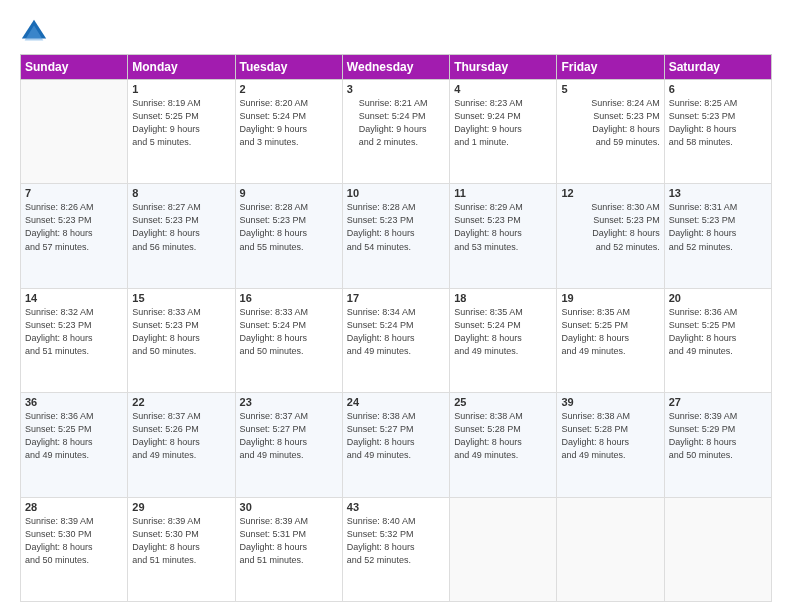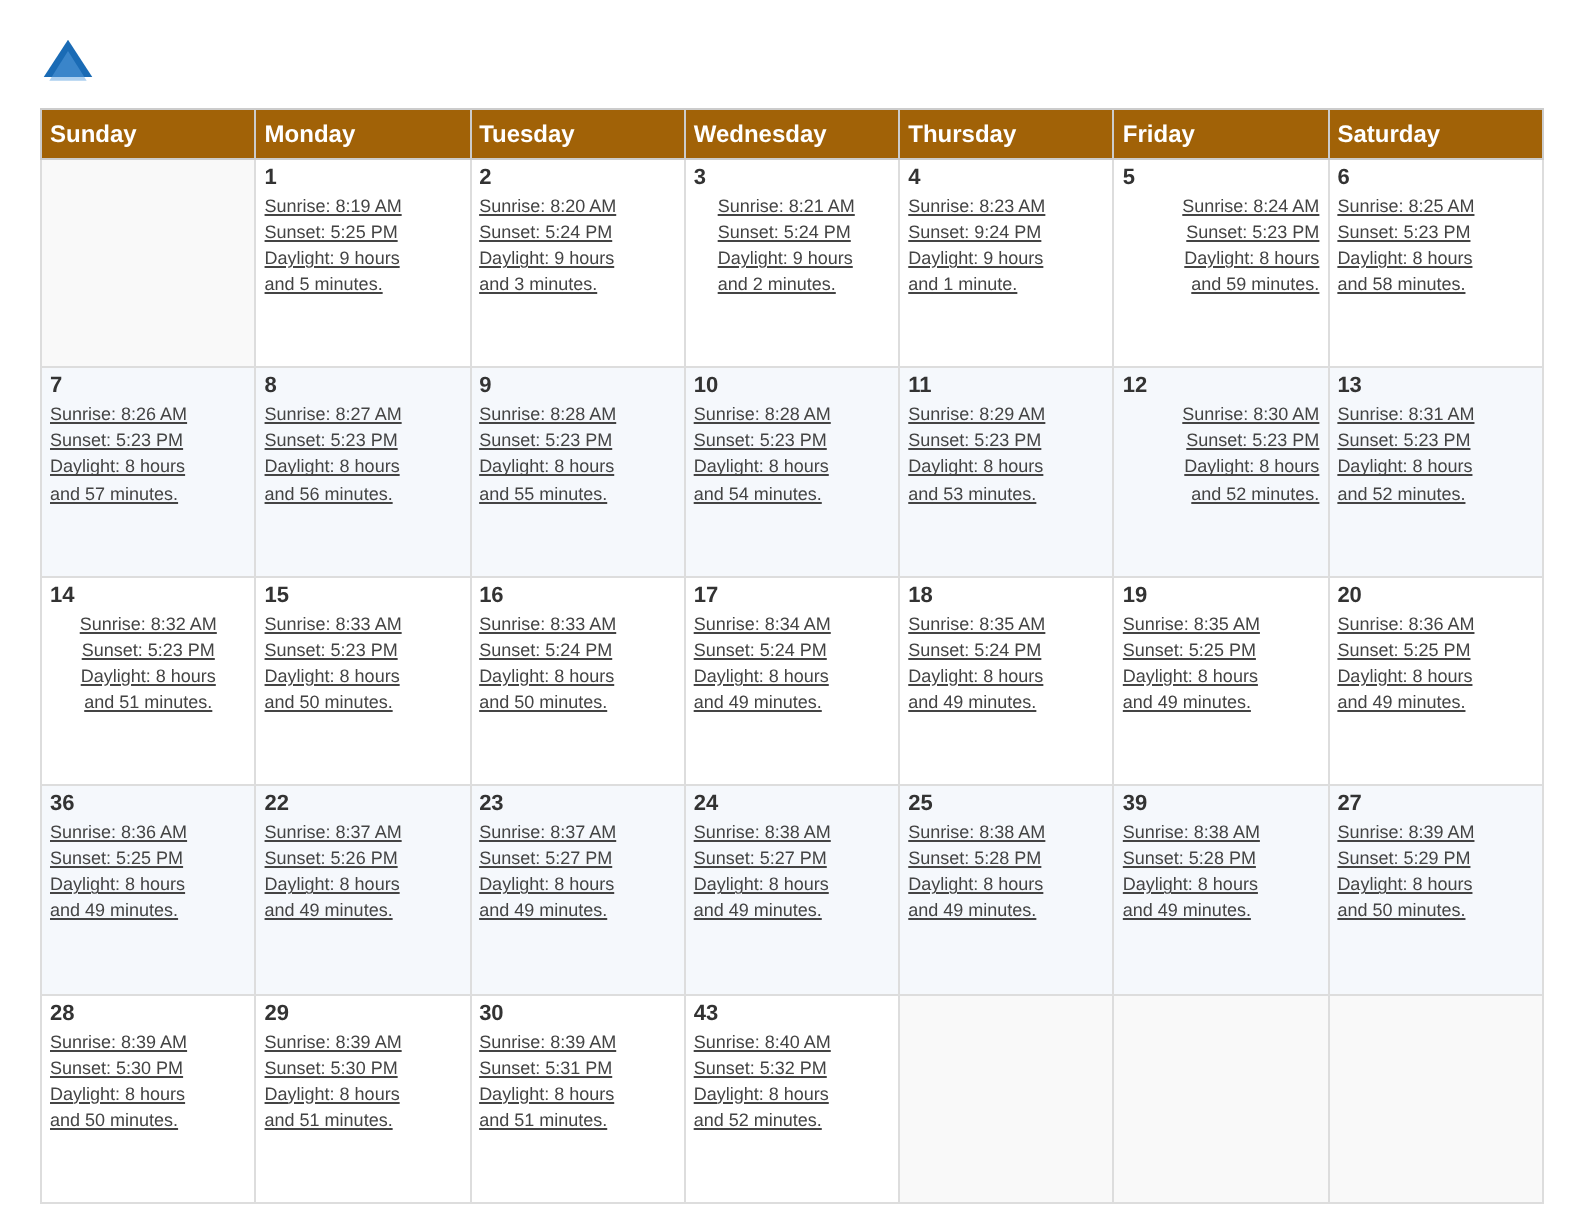--- a/index.html
+++ b/index.html
@@ -52,21 +52,21 @@
     .location {
       font-size: 14px;
       color: #555;
     }
     .calendar {
       width: 100%;
       border-collapse: collapse;
       flex: 1;
     }
     .calendar th {
-      background: #a16207;
+      background: #a21caf;
       color: #fff;
       font-size: 12px;
       font-weight: bold;
       padding: 5px 4px;
       text-align: left;
       border: 1px solid #ccc;
     }
     .calendar td {
       border: 1px solid #ddd;
       vertical-align: top;
@@ -89,21 +89,20 @@
     .day-num {
       font-weight: bold;
       font-size: 11px;
       display: block;
       margin-bottom: 2px;
     }
     .day-info {
       font-size: 9px;
       line-height: 1.45;
       color: #444;
-      text-decoration: underline;
     }
   </style>
 </head>
 <body>
 
 <div class="page">
   <div class="header">
     <div class="logo">
       <svg class="logo-icon" viewBox="0 0 30 30">
         <polygon points="15,2 28,22 2,22" fill="#1a6bb5"></polygon>
@@ -225,21 +224,21 @@
             <span class="day-num">13</span>
             <div class="day-info" style="white-space: pre-line;">Sunrise: 8:31 AM
 Sunset: 5:23 PM
 Daylight: 8 hours
 and 52 minutes.</div>
           </td>
         </tr>
         <tr>
           <td>
             <span class="day-num">14</span>
-            <div class="day-info" style="white-space: pre-line; text-align: center;">Sunrise: 8:32 AM
+            <div class="day-info" style="white-space: pre-line;">Sunrise: 8:32 AM
 Sunset: 5:23 PM
 Daylight: 8 hours
 and 51 minutes.</div>
           </td>
           <td>
             <span class="day-num">15</span>
             <div class="day-info" style="white-space: pre-line;">Sunrise: 8:33 AM
 Sunset: 5:23 PM
 Daylight: 8 hours
 and 50 minutes.</div>

